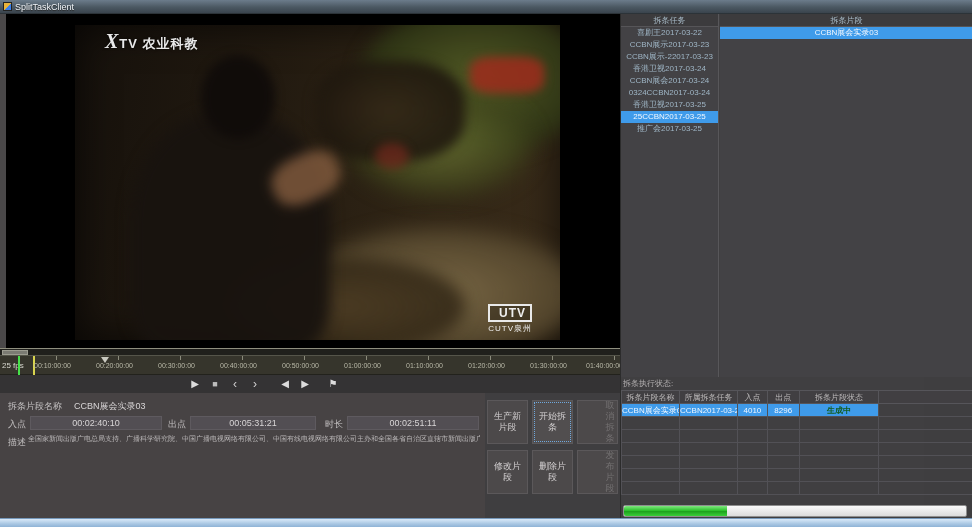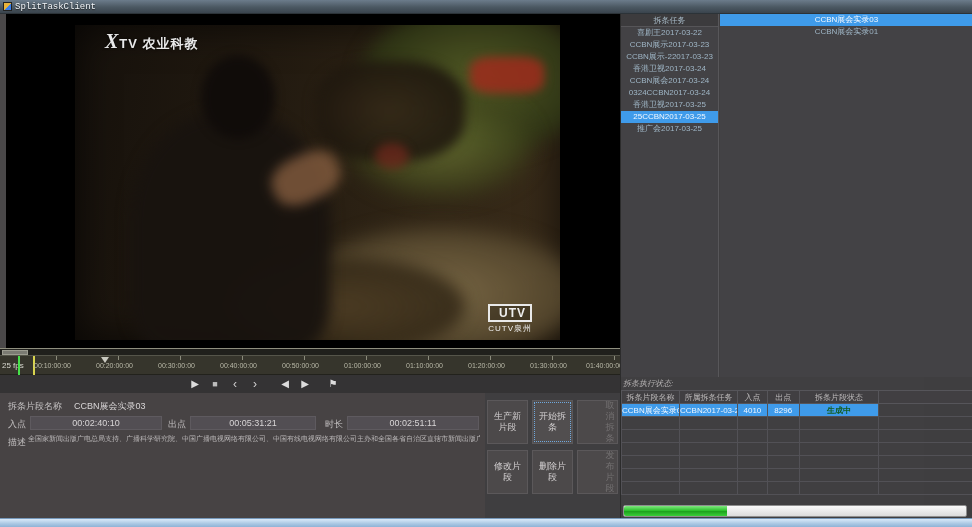--- a/index.html
+++ b/index.html
@@ -5,21 +5,21 @@
   * { margin:0; padding:0; box-sizing:border-box; }
   html,body { width:972px; height:527px; overflow:hidden; }
   body { font-family:"Liberation Sans","DejaVu Sans",sans-serif; background:#3f3e40; position:relative; }
 
   
   .titlebar { position:absolute; left:0; top:0; width:972px; height:14px;
     background:linear-gradient(#6c7c8b, #4b5862 55%, #3a444d);
     display:flex; align-items:center; padding-left:3px; border-bottom:1px solid #2c3338; }
   .app-icon { width:9px; height:9px; margin-right:3px;
     background:linear-gradient(135deg,#e8b33a 0 50%, #3a7fe8 50% 100%); border:1px solid #222; }
-  .title-text { color:#f0f4f8; font-size:9px; text-shadow:0 1px 1px #222; white-space:nowrap;font-family:Liberation Mono, monospace; }
+  .title-text { color:#f0f4f8; font-size:9px; text-shadow:0 1px 1px #222; white-space:nowrap; }
 
   
   .video-area { position:absolute; left:0; top:14px; width:620px; height:334px; background:#000; }
   .left-frame-strip { position:absolute; left:0; top:0; width:6px; height:334px; background:#4a4849; }
   .video-frame { position:absolute; left:75px; top:11px; width:485px; height:315px; overflow:hidden;
     background:linear-gradient(100deg,#16110c 0%, #221a10 38%, #2f2415 68%, #3a2c1a 100%);
     box-shadow:inset 0 0 40px rgba(0,0,0,.7); }
   .vf-shape { position:absolute; border-radius:50%; }
   .sh-foliage1 { right:-30px; top:-20px; width:230px; height:150px;
     background:radial-gradient(ellipse, rgba(84,94,38,.9), rgba(44,52,20,.85) 70%, transparent); filter:blur(9px); }
@@ -93,21 +93,21 @@
   .right-panel { position:absolute; left:620px; top:14px; width:304px; height:504px; background:#403f41; border-left:1px solid #2c2c2c; }
   .list-hdr { height:13px; background:#3c3b3d; color:#a9bcc9; font-size:8px; text-align:center;
     line-height:13px; border-bottom:1px solid #565558; }
   .task-list { position:absolute; left:0; top:0; width:98px; height:363px; background:#434245; border-right:1px solid #58575a; }
   .seg-list { position:absolute; left:99px; top:0; width:253px; height:363px; background:#434245; }
   .list-item { height:12px; color:#9fb6c6; font-size:8px; text-align:center; line-height:12px;
     white-space:nowrap; overflow:hidden; cursor:default; }
   .list-item.selected { background:#3f9bea; color:#f2f8ff; }
 
   
-  .status-label { position:absolute; left:2px; top:364px; color:#b3b0b1; font-size:8px;font-style:italic; }
+  .status-label { position:absolute; left:2px; top:364px; color:#b3b0b1; font-size:8px; }
   .status-table { position:absolute; left:0; top:376px; width:352px; border-collapse:collapse; }
   .status-table th { height:13px; background:#413f42; color:#bdbabb; font-size:8px; font-weight:normal;
     border:1px solid #56555a; white-space:nowrap; overflow:hidden; }
   .status-table td { height:13px; color:#cfcccd; font-size:8px; text-align:center;
     border:1px solid #525156; white-space:nowrap; overflow:hidden; max-width:58px; }
   tr.sel-row td { background:#3f9bea; color:#eef6ff; }
   tr.sel-row td.status-cell { color:#135c1f; font-weight:bold; }
   tr.sel-row td.blank-cell { background:transparent; }
 
   .progress-track { position:absolute; left:2px; top:491px; width:344px; height:12px;
@@ -225,22 +225,22 @@
     <div class="list-item">CCBN展示-22017-03-23</div>
     <div class="list-item">香港卫视2017-03-24</div>
     <div class="list-item">CCBN展会2017-03-24</div>
     <div class="list-item">0324CCBN2017-03-24</div>
     <div class="list-item">香港卫视2017-03-25</div>
     <div class="list-item selected">25CCBN2017-03-25</div>
     <div class="list-item">推广会2017-03-25</div>
   </div>
 
   <div class="seg-list">
+    <div class="list-hdr">拆条片段</div>
     <div class="list-item selected">CCBN展会实录03</div>
-    <div class="list-item">CCBN展会实录01</div>
   </div>
 
   <div class="status-label">拆条执行状态:</div>
 
   <table class="status-table">
     <tbody>
         <tr>
       <th style="width:57px">拆条片段名称</th>
       <th style="width:58px">所属拆条任务</th>
       <th style="width:30px">入点</th>

